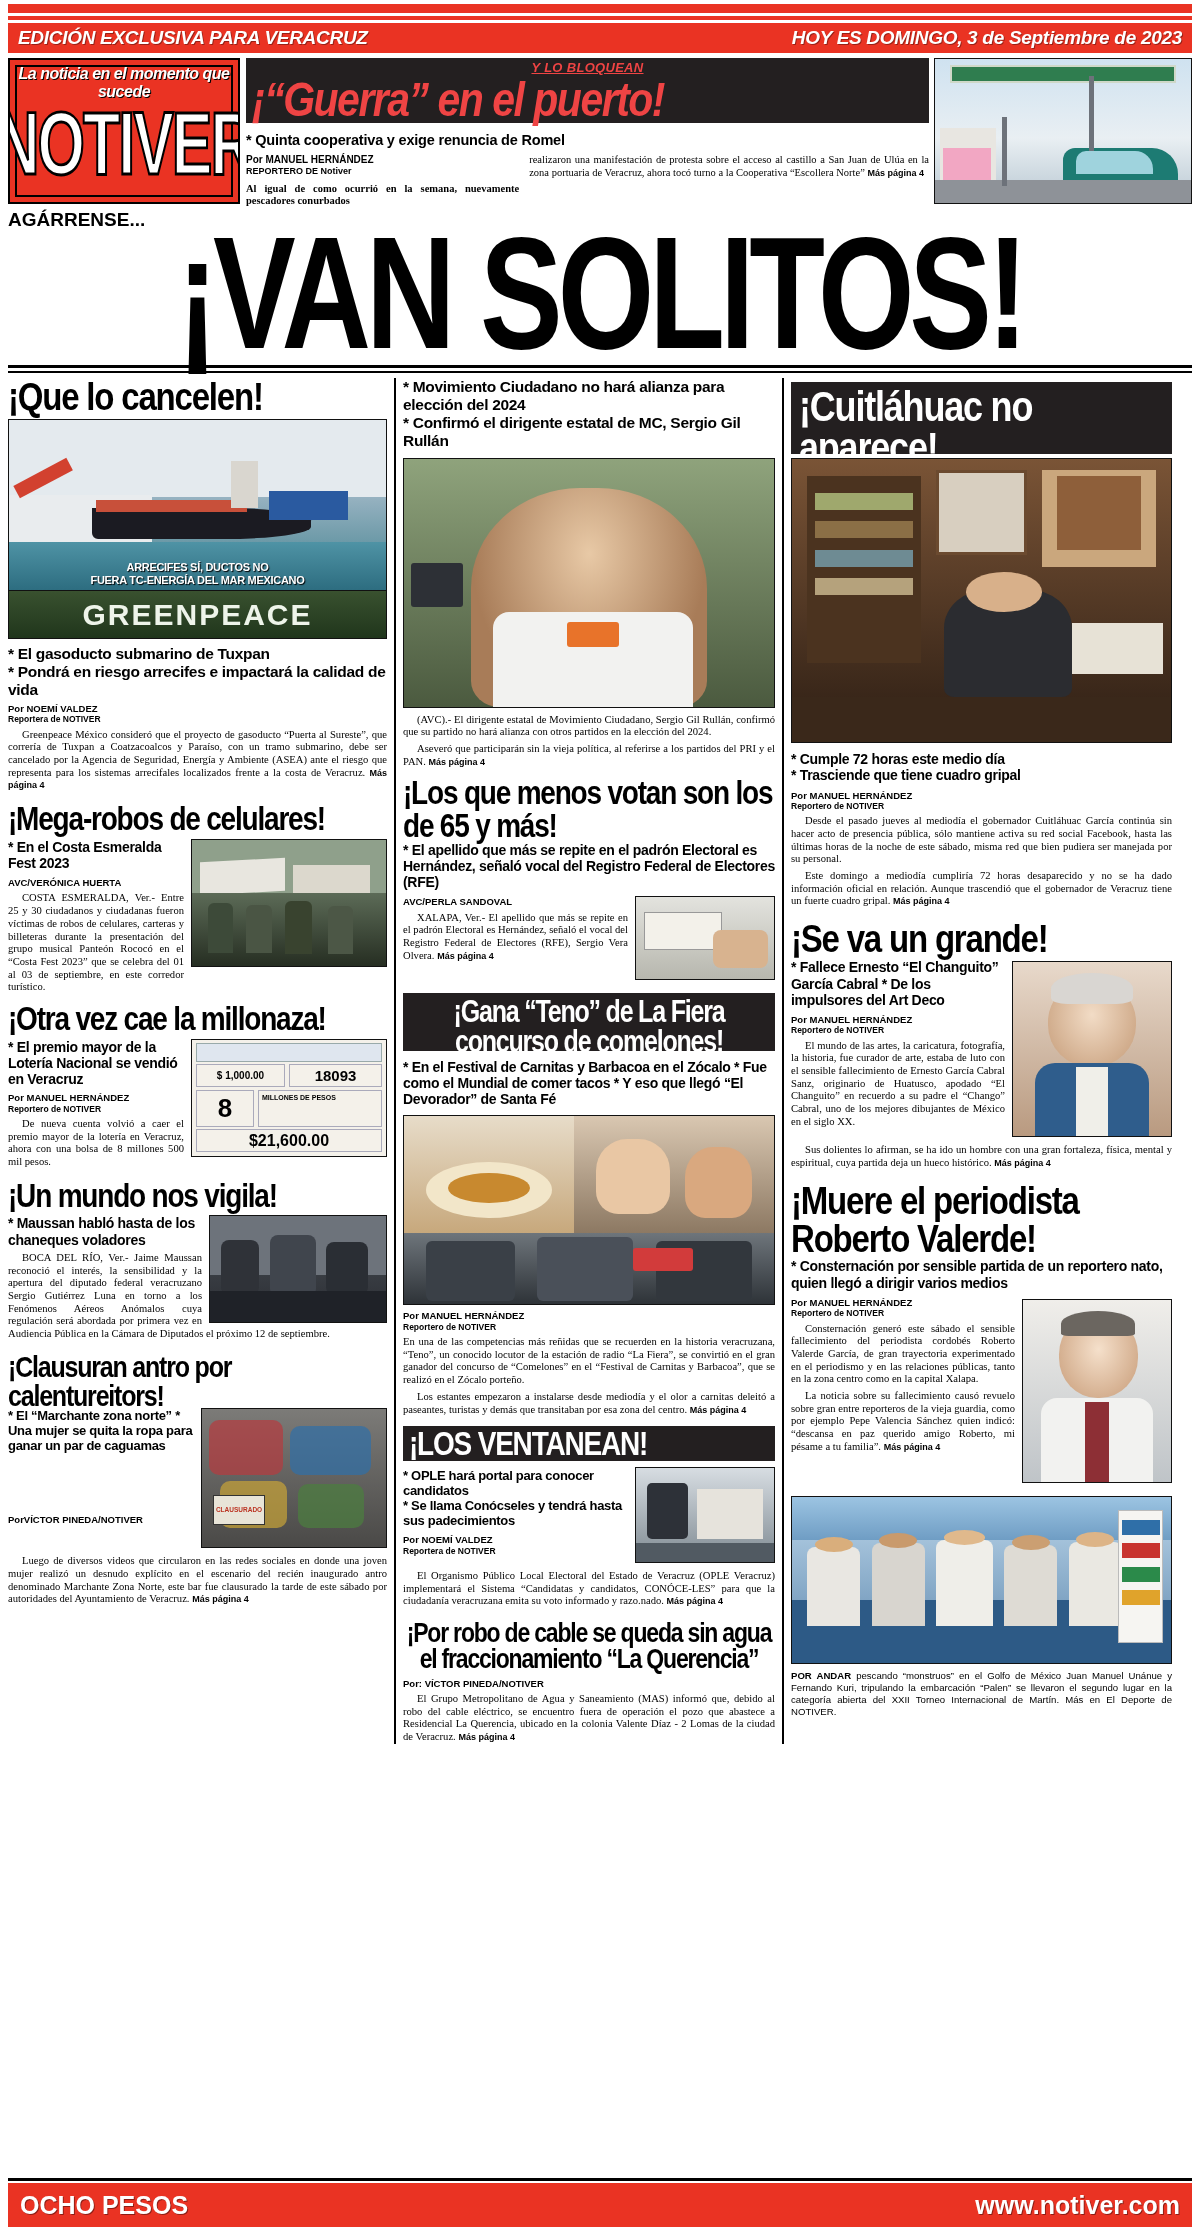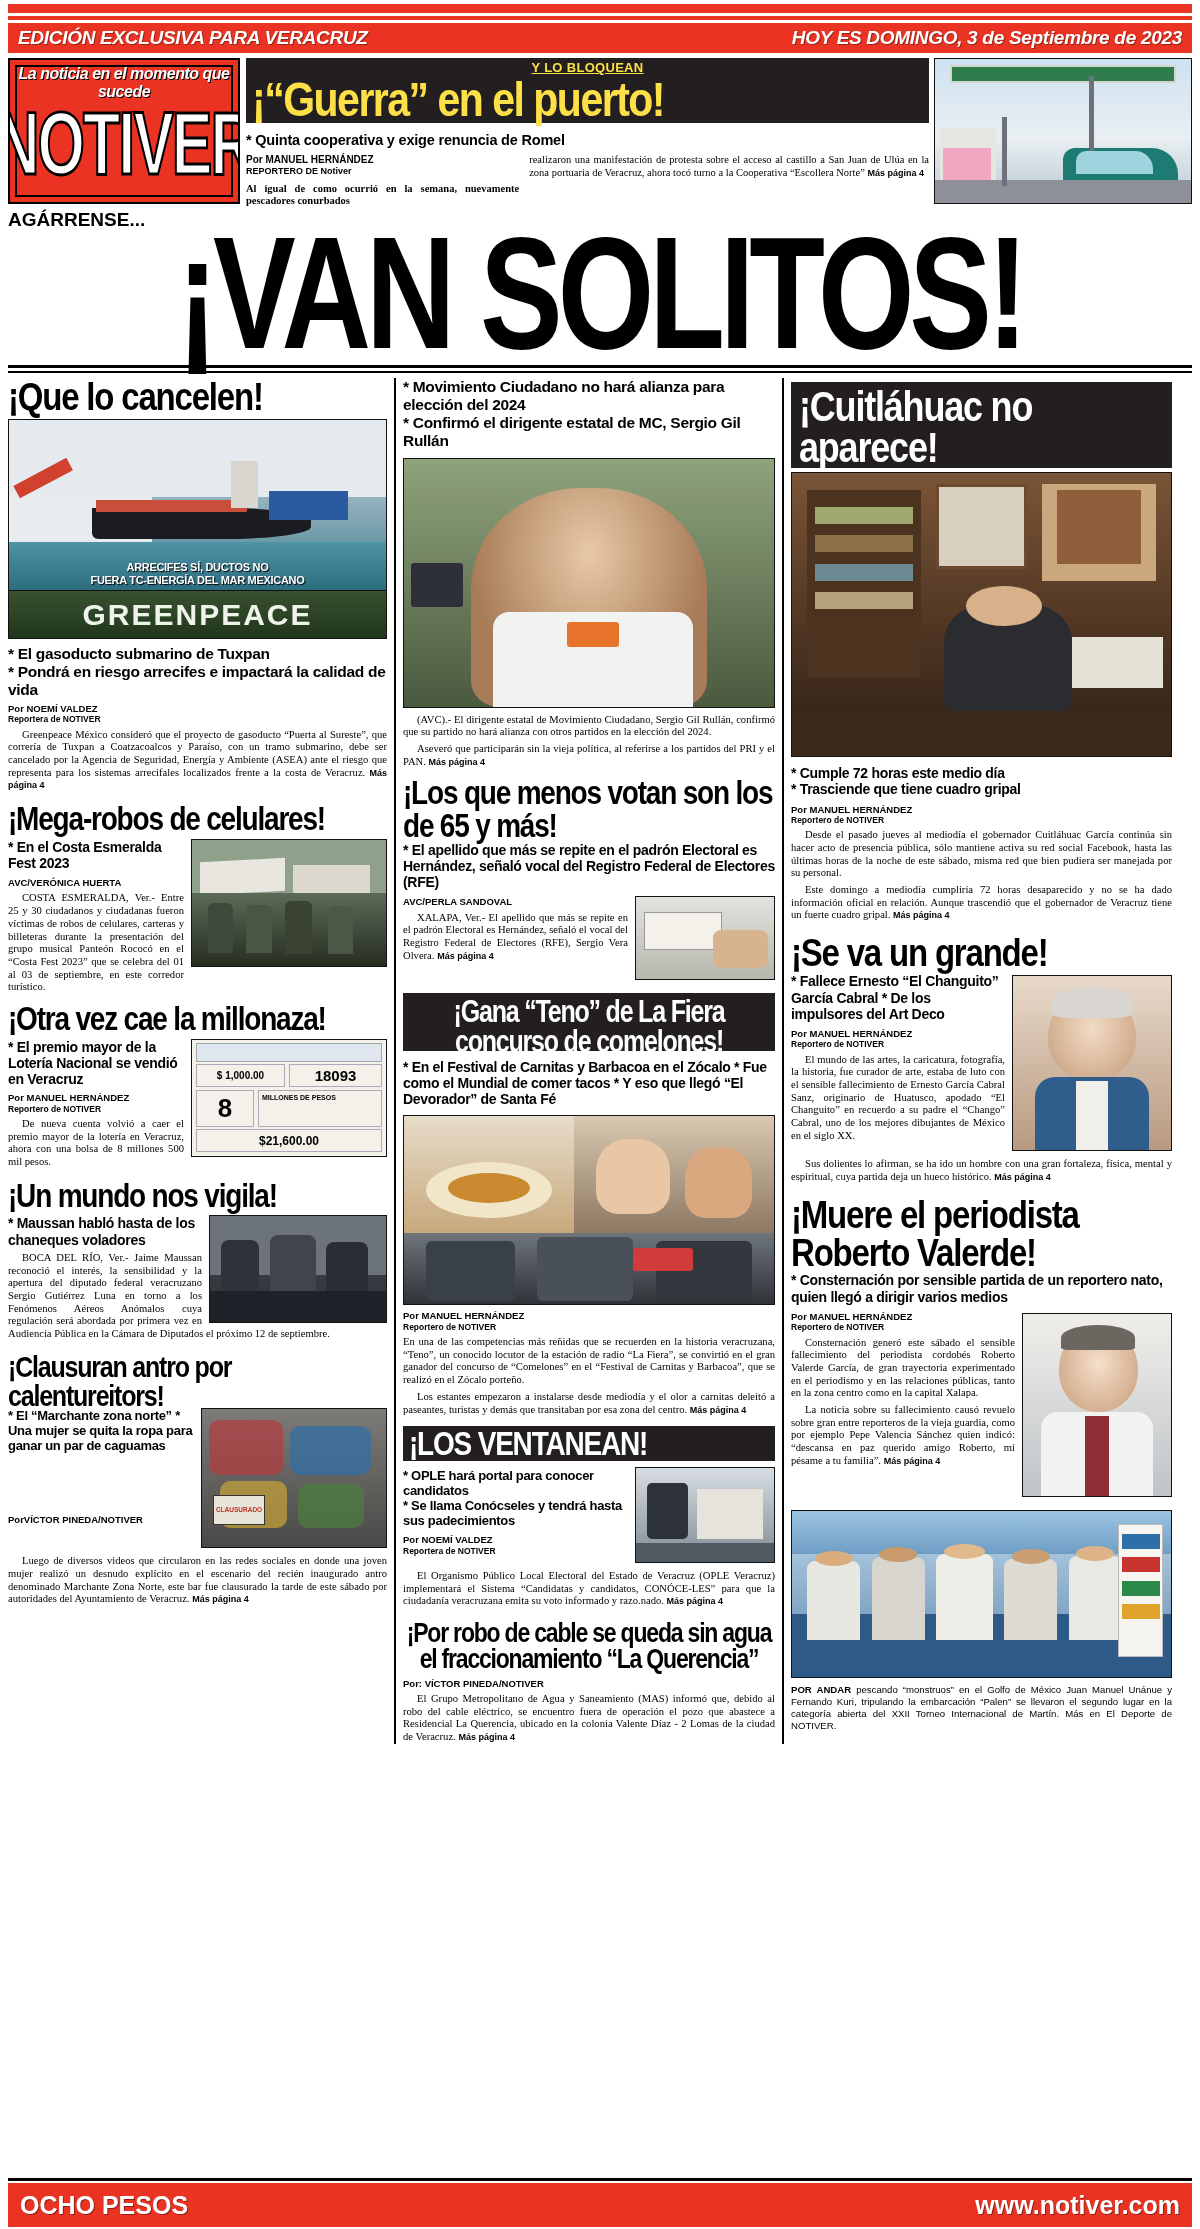--- a/index.html
+++ b/index.html
@@ -49,21 +49,21 @@
     transform:scaleY(1.45); transform-origin:top center;
   }
   .logo-inner-border{
     position:absolute; left:5px; right:5px; top:5px; bottom:5px;
     border:2px solid #000; pointer-events:none;
   }
 
   .lead { flex:1; display:flex; gap:5px; }
   .lead-left { flex:1; display:flex; flex-direction:column; }
   .kicker-blk {
-    background:#231f20; color:#fde047; padding:2px 6px 5px;
+    background:#231f20; color:#ef4444; padding:2px 6px 5px;font-style:italic;
   }
   .kicker-small{
     text-align:center; font-weight:bold; font-size:13px;
     text-decoration:underline; letter-spacing:.3px;
   }
   .lead-head{
     font-weight:bold; font-size:41px; line-height:1.02; letter-spacing:-1.5px;
     transform:scaleY(1.18); transform-origin:top left; margin-top:1px;
   }
   .lead-sub{
@@ -273,21 +273,21 @@
       </div>
 
       <div style="margin-top:10px">
         <h2 class="head h-30">¡Otra vez cae la millonaza!</h2>
         <div class="lot flt-r" style="width:196px;height:118px;margin-top:8px">
           <div style="position:absolute;left:2%;top:3%;width:96%;height:16%;background:#dfe6ef;border:1px solid #9aa;"></div>
           <div style="position:absolute;left:2%;top:21%;width:46%;height:20%;display:flex;align-items:center;justify-content:center;font-weight:bold;font-size:10px;border:1px solid #aab;">$ 1,000.00</div>
           <div style="position:absolute;left:50%;top:21%;width:48%;height:20%;display:flex;align-items:center;justify-content:center;font-weight:bold;font-size:15px;border:1px solid #aab;">18093</div>
           <div style="position:absolute;left:2%;top:43%;width:30%;height:32%;display:flex;align-items:center;justify-content:center;font-weight:bold;font-size:26px;border:1px solid #aab;">8</div>
           <div style="position:absolute;left:34%;top:43%;width:64%;height:32%;font-weight:bold;font-size:7px;line-height:1.1;padding:3px;border:1px solid #aab;">MILLONES DE PESOS</div>
-          <div style="position:absolute;left:2%;top:77%;width:96%;height:20%;display:flex;align-items:center;justify-content:center;font-weight:bold;font-size:12px;border:1px solid #aab;">$21,600.00</div>
+          <div style="position:absolute;left:2%;top:77%;width:96%;height:20%;display:flex;align-items:center;justify-content:center;font-weight:bold;font-size:16px;border:1px solid #aab;">$21,600.00</div>
         </div>
         <div class="bullets sm" style="margin-top:8px">* El premio mayor de la Lotería Nacional se vendió en Veracruz</div>
         <div class="by" style="margin-top:5px">
           <div>Por MANUEL HERNÁNDEZ</div>
           <div class="l2">Reportero de NOTIVER</div>
         </div>
         <p class="art">De nueva cuenta volvió a caer el premio mayor de la lotería en Veracruz, ahora con una bolsa de 8 millones 500 mil pesos.</p>
         <div class="clear"></div>
       </div>
 
@@ -419,21 +419,21 @@
         <p class="art">
           <span>El Grupo Metropolitano de Agua y Saneamiento (MAS) informó que, debido al robo del cable eléctrico, se encuentro fuera de operación el pozo que abastece a Residencial La Querencia, ubicado en la colonia Valente Díaz - 2 Lomas de la ciudad de Veracruz.</span>
           <span class="mas">Más página 4</span>
         </p>
       </div>
     </div>
 
     <div class="col c3">
 
       <div>
-        <div class="blk-head" style="padding:4px 8px 14px">
+        <div class="blk-head" style="padding:4px 8px 0">
           <h2 class="head h-36" style="font-size:36px">¡Cuitláhuac no aparece!</h2>
         </div>
         <div class="photo office" style="height:285px;margin-top:4px">
           <div style="position:absolute;inset:0;background:linear-gradient(#7a5436,#2d1e14);"></div>
           <div style="position:absolute;left:4%;top:6%;width:30%;height:66%;background:#4b331f;"></div>
           <div style="position:absolute;left:6%;top:12%;width:26%;height:6%;background:#9fa86d;"></div>
           <div style="position:absolute;left:6%;top:22%;width:26%;height:6%;background:#8b6f46;"></div>
           <div style="position:absolute;left:6%;top:32%;width:26%;height:6%;background:#6e8b93;"></div>
           <div style="position:absolute;left:6%;top:42%;width:26%;height:6%;background:#b5a27c;"></div>
           <div style="position:absolute;left:38%;top:4%;width:24%;height:30%;background:#d8cfc0;border:3px solid #6b4a2f;"></div>

